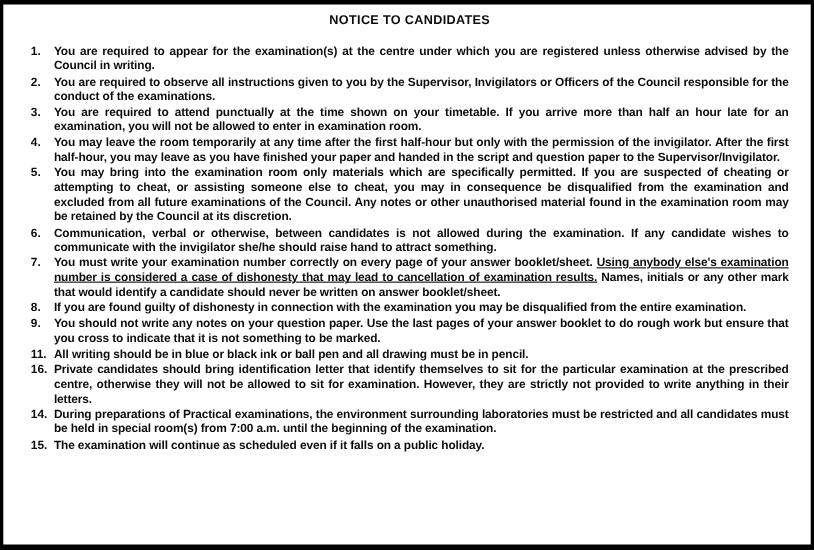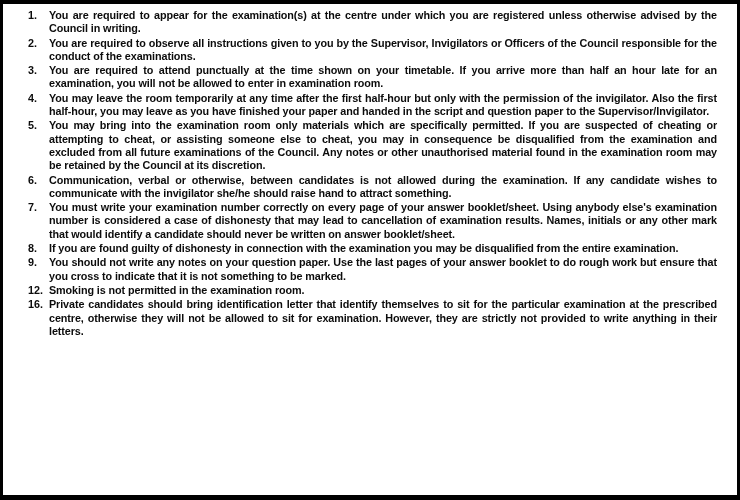--- a/index.html
+++ b/index.html
@@ -44,48 +44,50 @@
     white-space: nowrap;
   }
   .txt {
     flex: 1;
     font-size: 10.8px;
     line-height: 13.3px;
     text-align: justify;
     letter-spacing: -0.1px;
   }
   .underlined {
+    text-decoration: underline;
   }
 </style>
 </head>
 <body>
 
 <div class="page">
 
+  <div class="title">NOTICE TO CANDIDATES</div>
 
   <ol class="notice-list">
 
     <li>
       <span class="num">1.</span>
       <span class="txt">You are required to appear for the examination(s) at the centre under which you are registered unless otherwise advised by the Council in writing.</span>
     </li>
 
     <li>
       <span class="num">2.</span>
       <span class="txt">You are required to observe all instructions given to you by the Supervisor, Invigilators or Officers of the Council responsible for the conduct of the examinations.</span>
     </li>
 
     <li>
       <span class="num">3.</span>
       <span class="txt">You are required to attend punctually at the time shown on your timetable. If you arrive more than half an hour late for an examination, you will not be allowed to enter in examination room.</span>
     </li>
 
     <li>
       <span class="num">4.</span>
-      <span class="txt">You may leave the room temporarily at any time after the first half-hour but only with the permission of the invigilator. Also the first half-hour, you may leave as you have finished your paper and handed in the script and question paper to the Supervisor/Invigilator.</span>
+      <span class="txt">You may leave the room temporarily at any time after the first half-hour but only with the permission of the invigilator. After the first half-hour, you may leave as you have finished your paper and handed in the script and question paper to the Supervisor/Invigilator.</span>
     </li>
 
     <li>
       <span class="num">5.</span>
       <span class="txt">You may bring into the examination room only materials which are specifically permitted. If you are suspected of cheating or attempting to cheat, or assisting someone else to cheat, you may in consequence be disqualified from the examination and excluded from all future examinations of the Council. Any notes or other unauthorised material found in the examination room may be retained by the Council at its discretion.</span>
     </li>
 
     <li>
       <span class="num">6.</span>
       <span class="txt">Communication, verbal or otherwise, between candidates is not allowed during the examination. If any candidate wishes to communicate with the invigilator she/he should raise hand to attract something.</span>
@@ -100,27 +102,35 @@
       <span class="num">8.</span>
       <span class="txt">If you are found guilty of dishonesty in connection with the examination you may be disqualified from the entire examination.</span>
     </li>
 
     <li>
       <span class="num">9.</span>
       <span class="txt">You should not write any notes on your question paper. Use the last pages of your answer booklet to do rough work but ensure that you cross to indicate that it is not something to be marked.</span>
     </li>
 
 
+    <li>
+      <span class="num">11.</span>
+      <span class="txt">All writing should be in blue or black ink or ball pen and all drawing must be in pencil.</span>
+    </li>
 
-    <li>
-      <span class="num">12.</span>
-      <span class="txt">Smoking is not permitted in the examination room.</span>
-    </li>
 
     <li>
       <span class="num">16.</span>
       <span class="txt">Private candidates should bring identification letter that identify themselves to sit for the particular examination at the prescribed centre, otherwise they will not be allowed to sit for examination. However, they are strictly not provided to write anything in their letters.</span>
     </li>
 
+    <li>
+      <span class="num">14.</span>
+      <span class="txt">During preparations of Practical examinations, the environment surrounding laboratories must be restricted and all candidates must be held in special room(s) from 7:00 a.m. until the beginning of the examination.</span>
+    </li>
 
+    <li>
+      <span class="num">15.</span>
+      <span class="txt">The examination will continue as scheduled even if it falls on a public holiday.</span>
+    </li>
 
   </ol>
 </div>
 
 </body></html>

